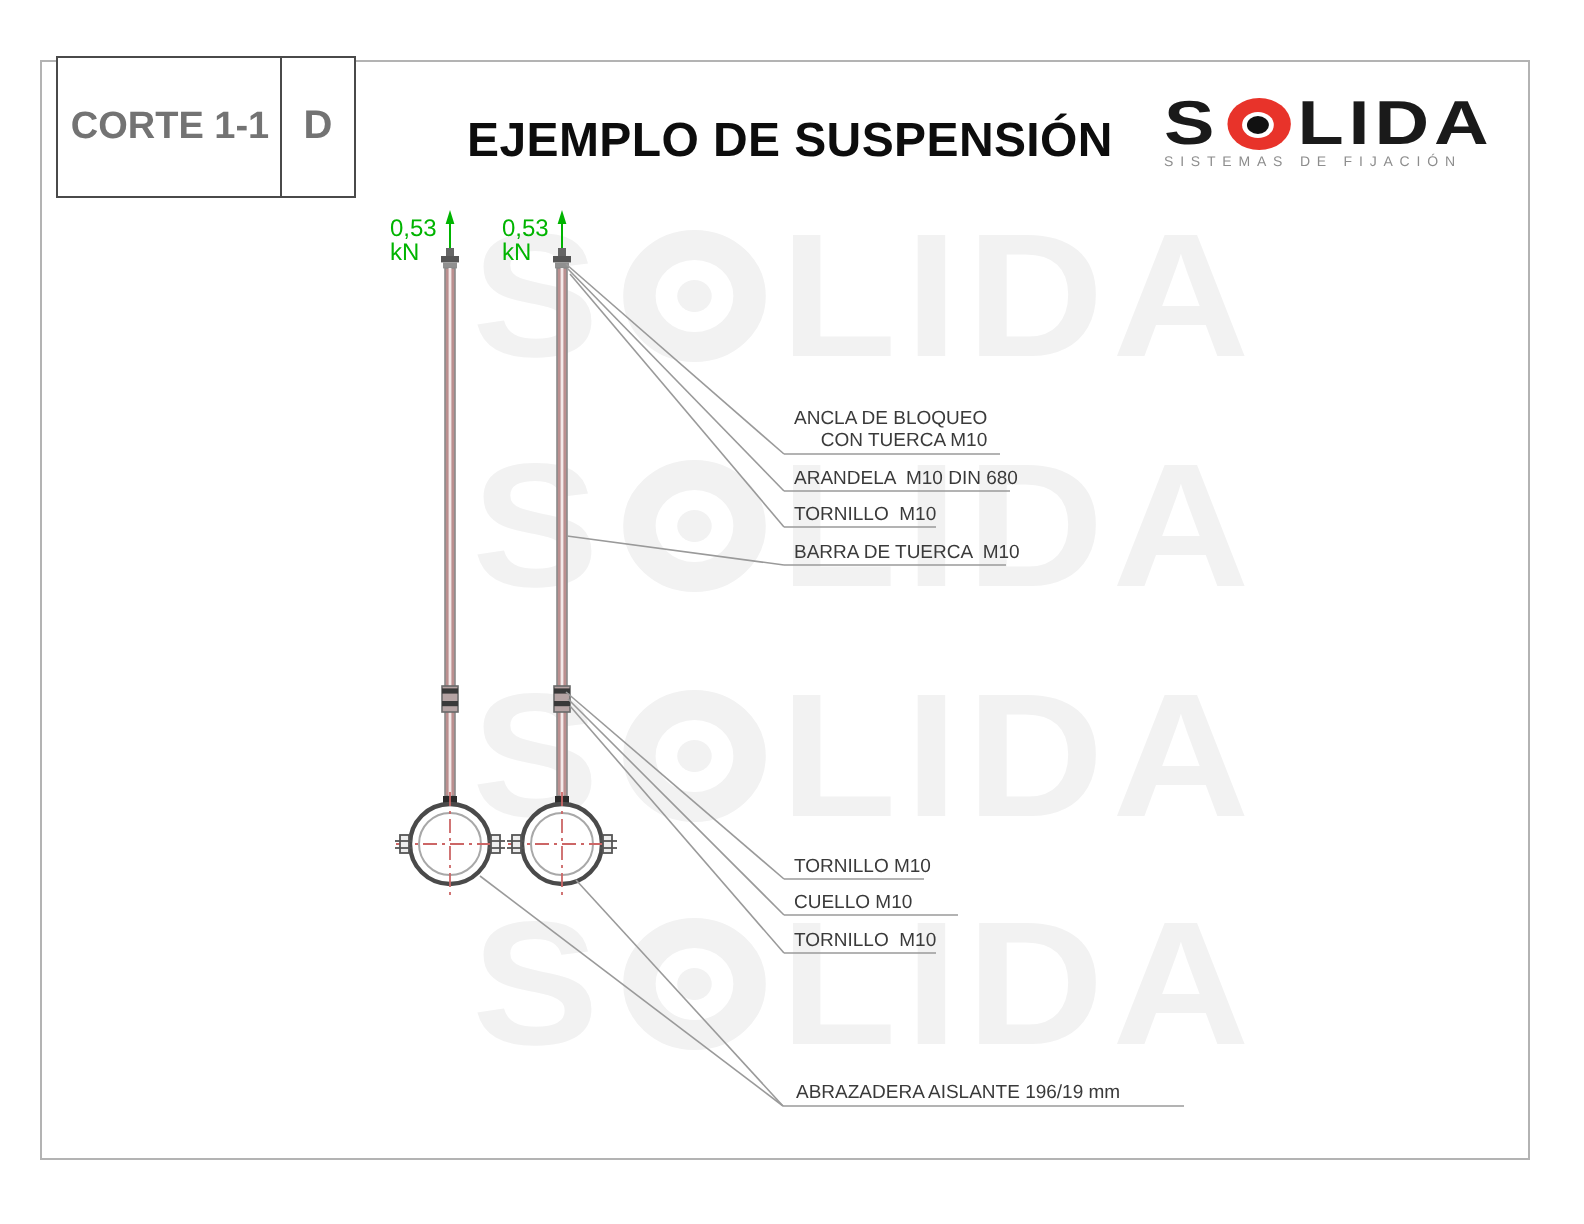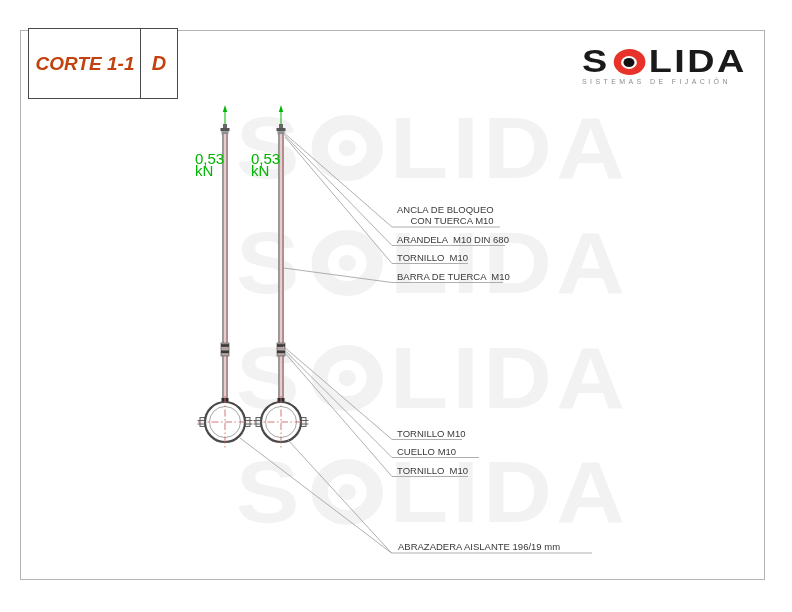--- a/index.html
+++ b/index.html
@@ -18,21 +18,21 @@
     border:15px solid #f2f2f2;box-sizing:border-box;flex:0 0 auto;
   }
   .wm-o .dot{
     position:absolute;left:50%;top:50%;width:16px;height:16px;margin:-8px 0 0 -8px;
     border-radius:50%;background:#f2f2f2;
   }
   
   .border-rect{position:absolute;left:20px;top:30px;width:743px;height:548px;border:1px solid #b3b3b3;}
   .tb-box{
     position:absolute;top:28px;height:69px;background:#fff;border:1px solid #4a4a4a;
-    display:flex;align-items:center;justify-content:center;font-weight:bold;color:#c2410c;font-style:italic;
+    display:flex;align-items:center;justify-content:center;font-weight:bold;color:#737373;
   }
   .tb-corte{left:28px;width:112px;font-size:19px;}
   .tb-d{left:140px;width:36px;font-size:20px;}
   .title{
     position:absolute;left:230px;top:57px;width:330px;text-align:center;
     font-size:24px;font-weight:bold;color:#0d0d0d;white-space:nowrap;letter-spacing:0.2px;
   }
   
   .logo{position:absolute;left:582px;top:49px;width:180px;}
   .logo-word{
@@ -51,21 +51,21 @@
   .logo-tagline{
     margin-top:3px;font-size:7px;letter-spacing:3.4px;color:#8d8d8d;white-space:nowrap;
   }
   
   svg.drawing{position:absolute;left:0;top:0;}
   
   .lbl{
     position:absolute;font-size:9.5px;line-height:10.5px;color:#3a3a3a;white-space:pre;text-align:right;
   }
   .load-lbl{
-    position:absolute;font-size:15px;line-height:12px;color:#00b400;white-space:pre;margin-top:45px;
+    position:absolute;font-size:12px;line-height:12px;color:#00b400;white-space:pre;
   }
 </style>
 </head>
 <body>
 
 <div class="page">
 
   <div class="wm-band" style="top:114px">
     <span>S</span>
       <span class="wm-o">
@@ -176,20 +176,21 @@
       <line x1="391.5" y1="553" x2="592" y2="553"></line>
     </g>
   </svg>
 
   <div class="tb-box tb-corte">
     <span>CORTE 1-1</span>
   </div>
   <div class="tb-box tb-d">
     <span>D</span>
   </div>
+  <div class="title">EJEMPLO DE SUSPENSIÓN</div>
 
   <div class="logo">
     <div class="logo-word">
       <span>S</span>
         <span class="logo-o">
           <span class="ring"></span>
           <span class="dot"></span>
         </span>
         <span>LIDA</span>
     </div>

